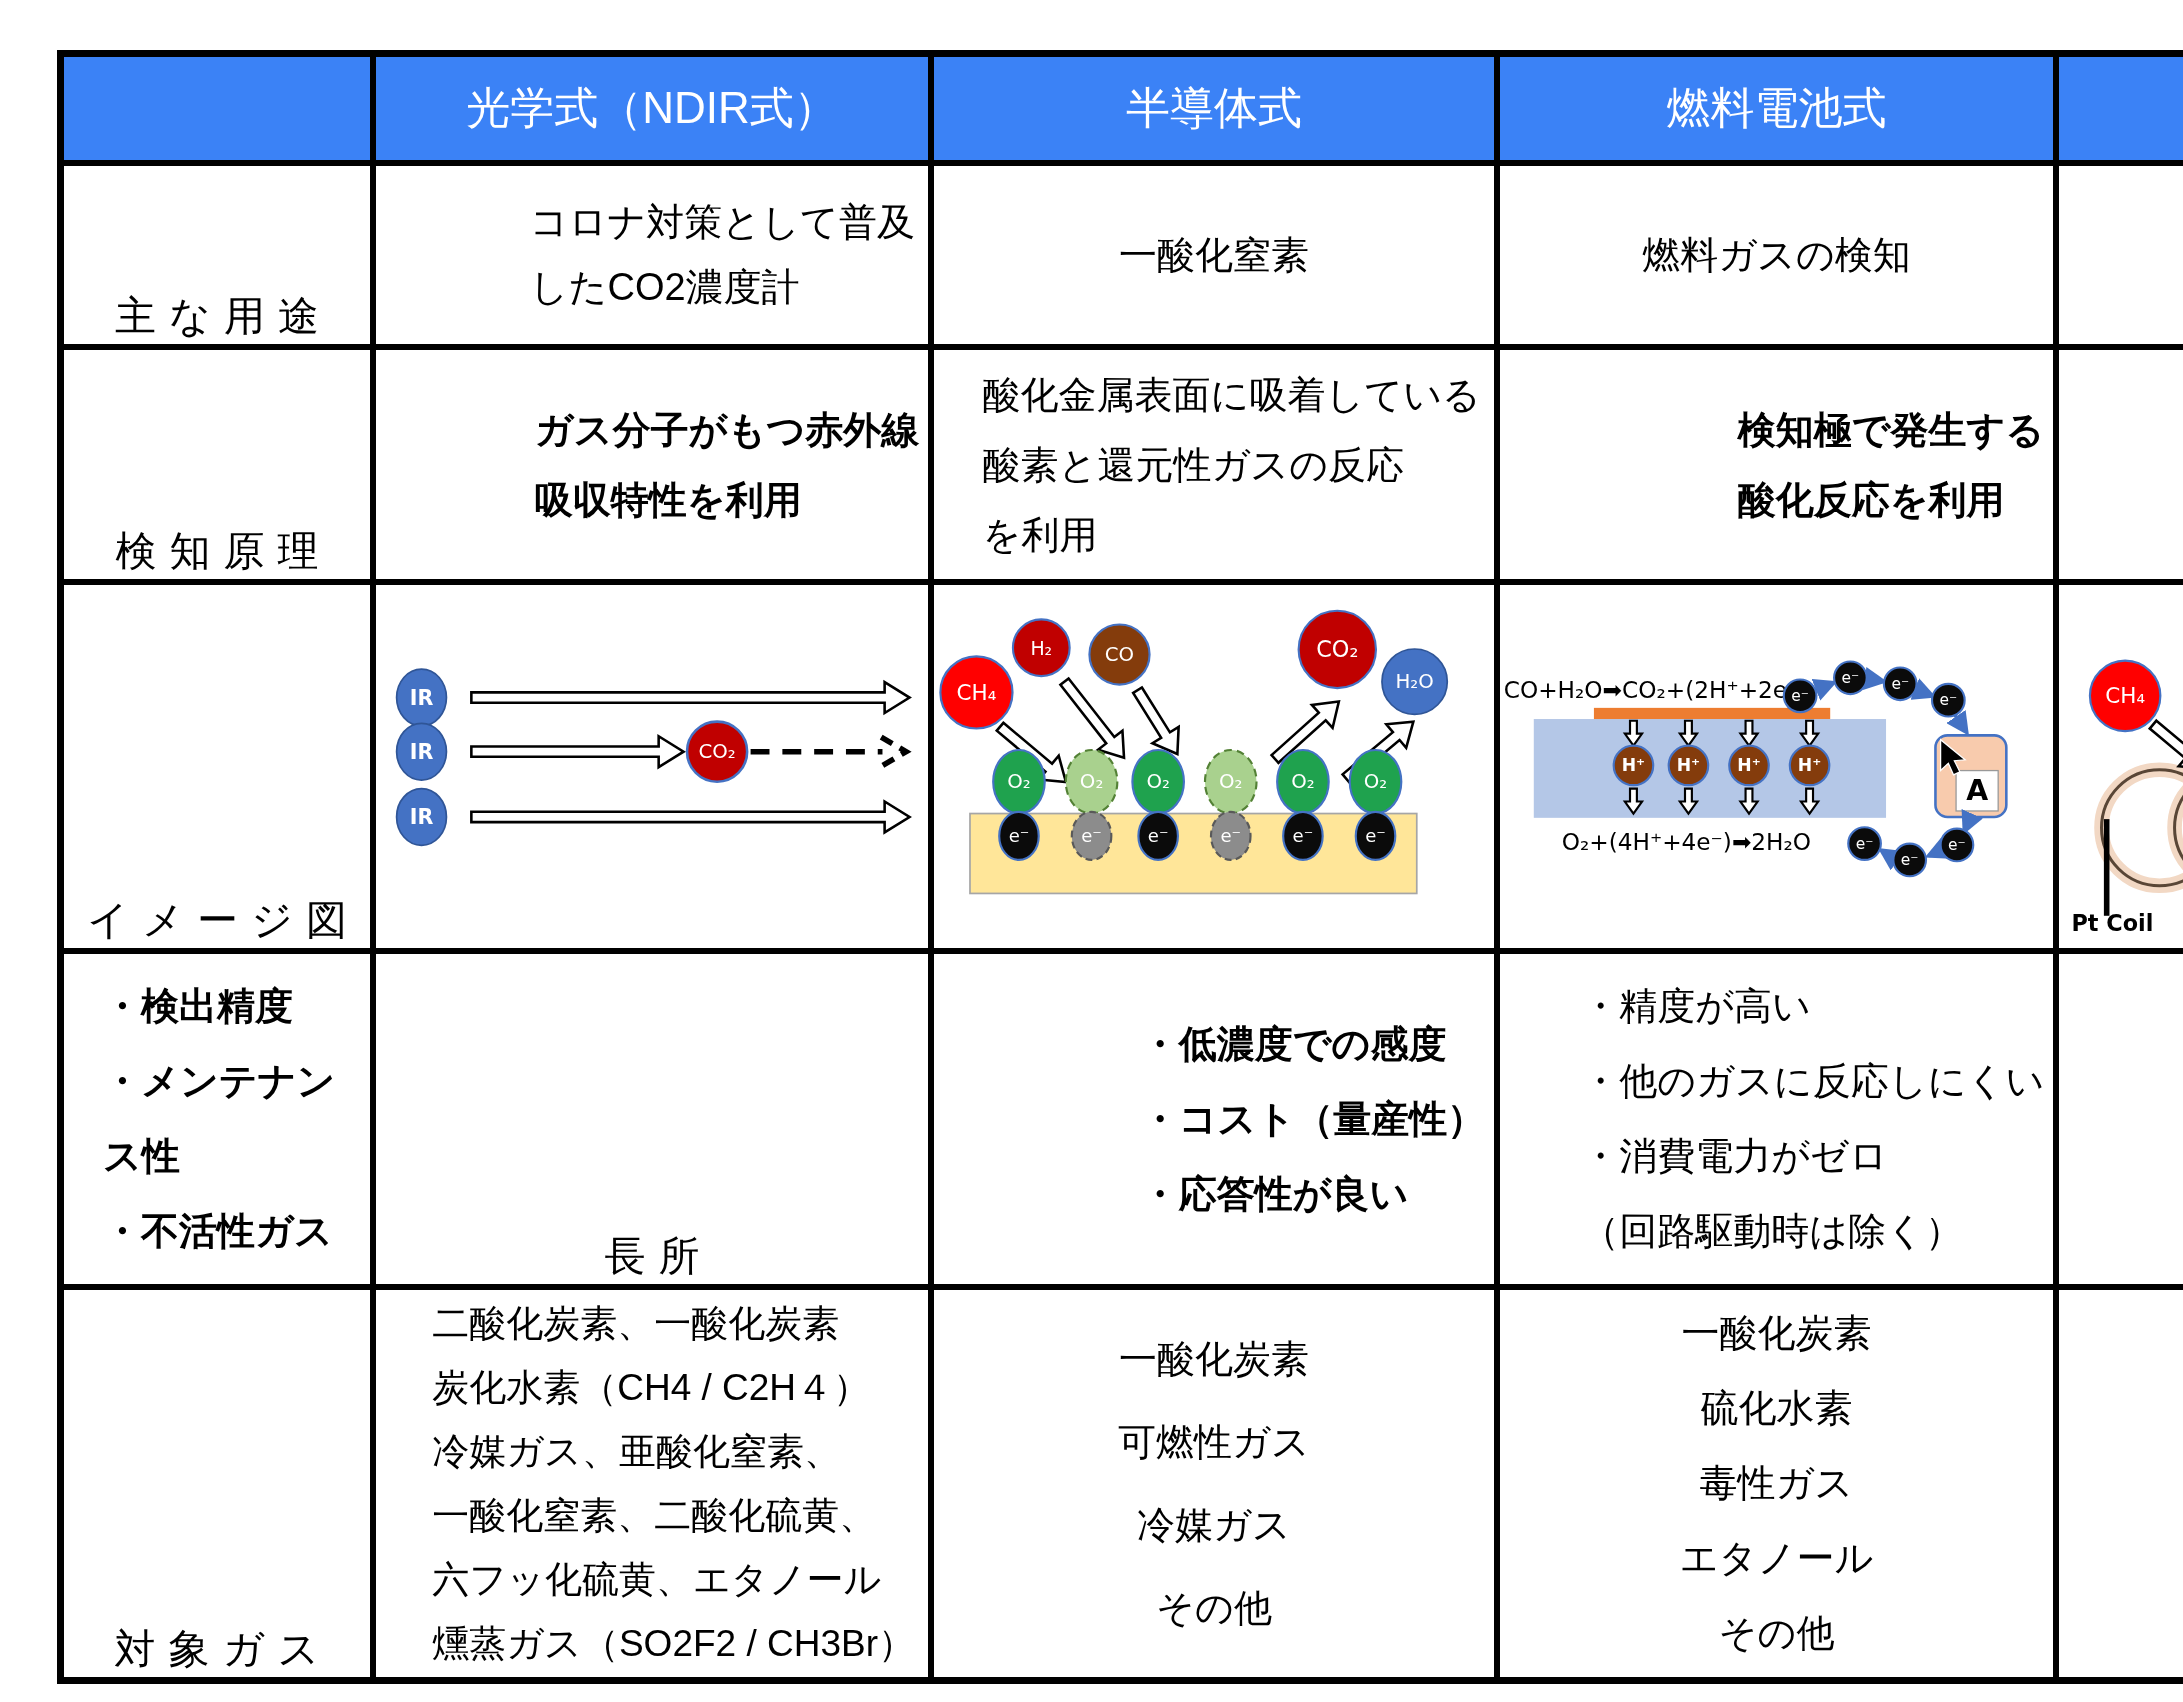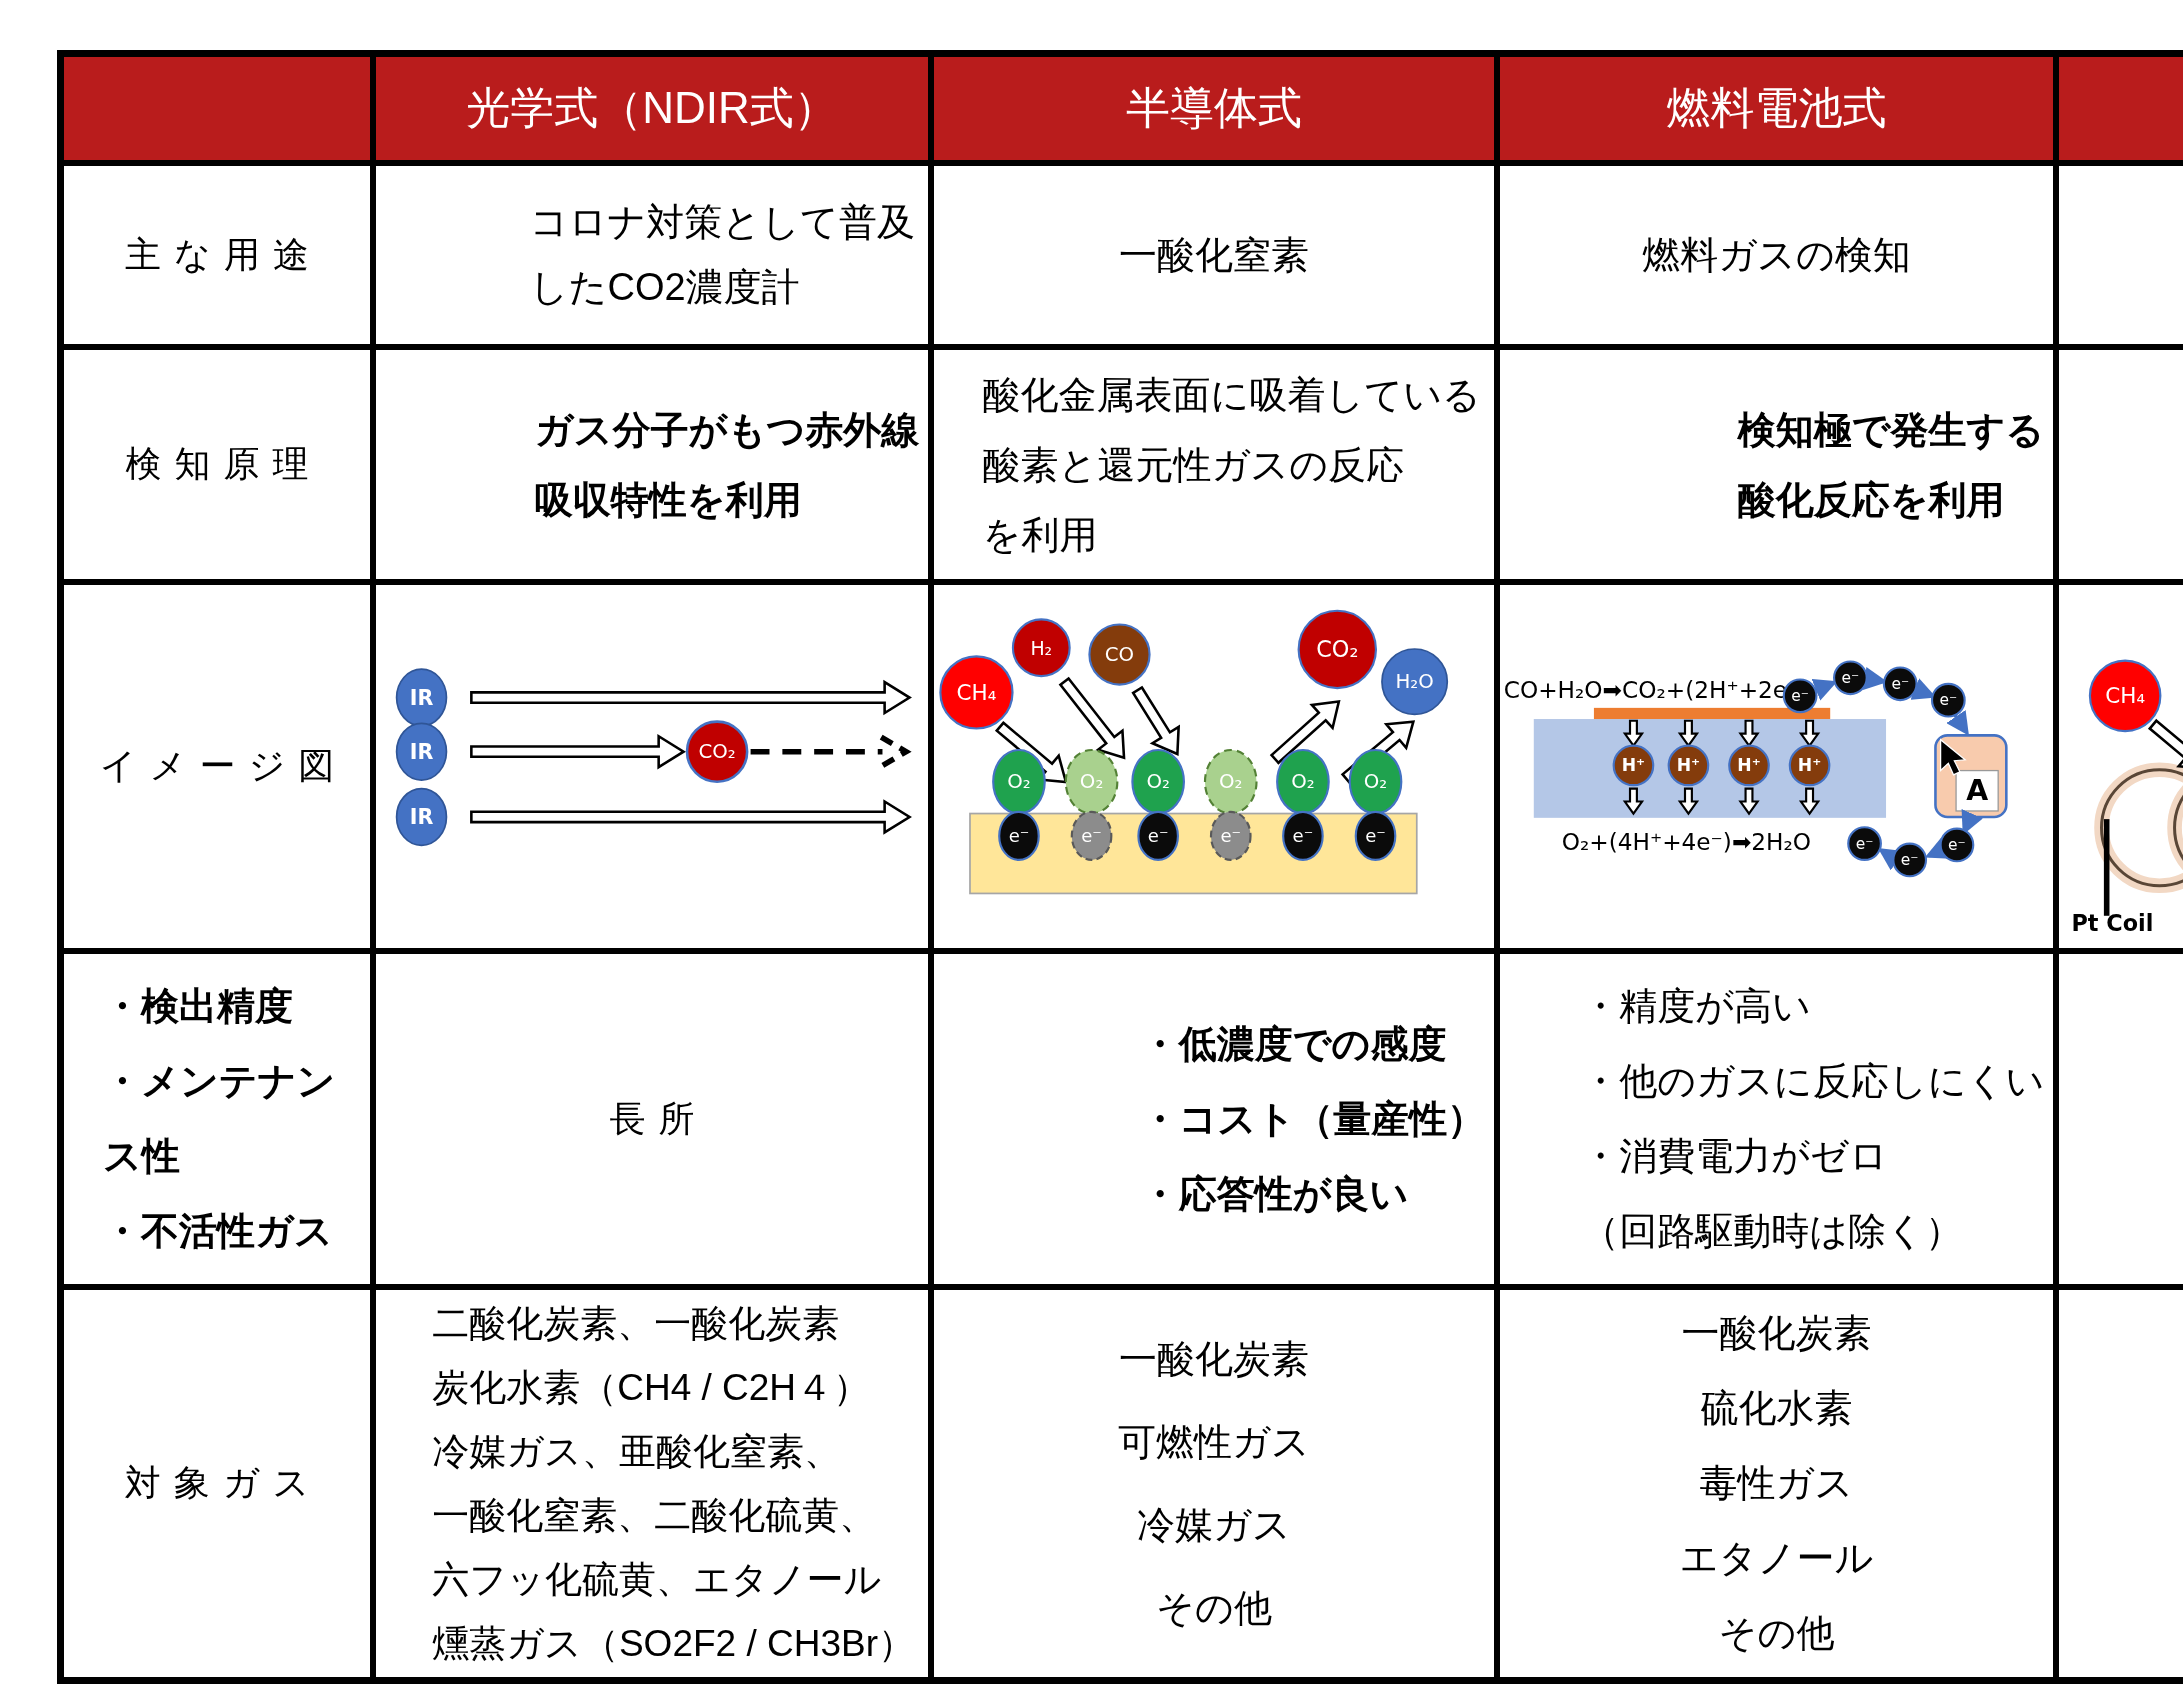--- a/index.html
+++ b/index.html
@@ -5,22 +5,22 @@
   html,body{margin:0;padding:0;background:#fff;}
   body{width:2650px;height:1703px;position:relative;
        font-family:"Liberation Sans","DejaVu Sans",sans-serif;color:#000;}
   .table{position:absolute;left:57px;top:50px;display:grid;
          grid-template-columns:312px 558px 566px 559px 558px;
          grid-template-rows:109px 184px 235px 369px 336px 393px;
          border:4.4px solid #000;background:#fff;}
   .cell{border:3.1px solid #000;box-sizing:border-box;display:flex;
         align-items:center;justify-content:center;overflow:hidden;
         position:relative;background:#fff;}
-  .head{background:#b91c1c;color:#fff;font-size:44px;font-weight:normal;}
-  .rlabel{font-size:36px;letter-spacing:13px;padding-left:13px;}
+  .head{background:#3b82f6;color:#fff;font-size:44px;font-weight:normal;}
+  .rlabel{font-size:41px;letter-spacing:13px;padding-left:13px;align-items:flex-end;}
   .txt{white-space:pre-line;font-size:38px;}
   .al{justify-content:flex-end;text-align:left;}
   .ac{text-align:center;}
   .p60{padding-left:26px;padding-right:13px;}
   .p80{padding-left:35px;padding-right:8.7px;}
   .p90{padding-left:39px;padding-right:8.7px;font-weight:bold;}
   .p120{padding-left:52px;padding-right:8.7px;font-weight:bold;}
   .lh148{line-height:64px;}
   .lh150{line-height:65px;}
   .lh160{line-height:70px;}

